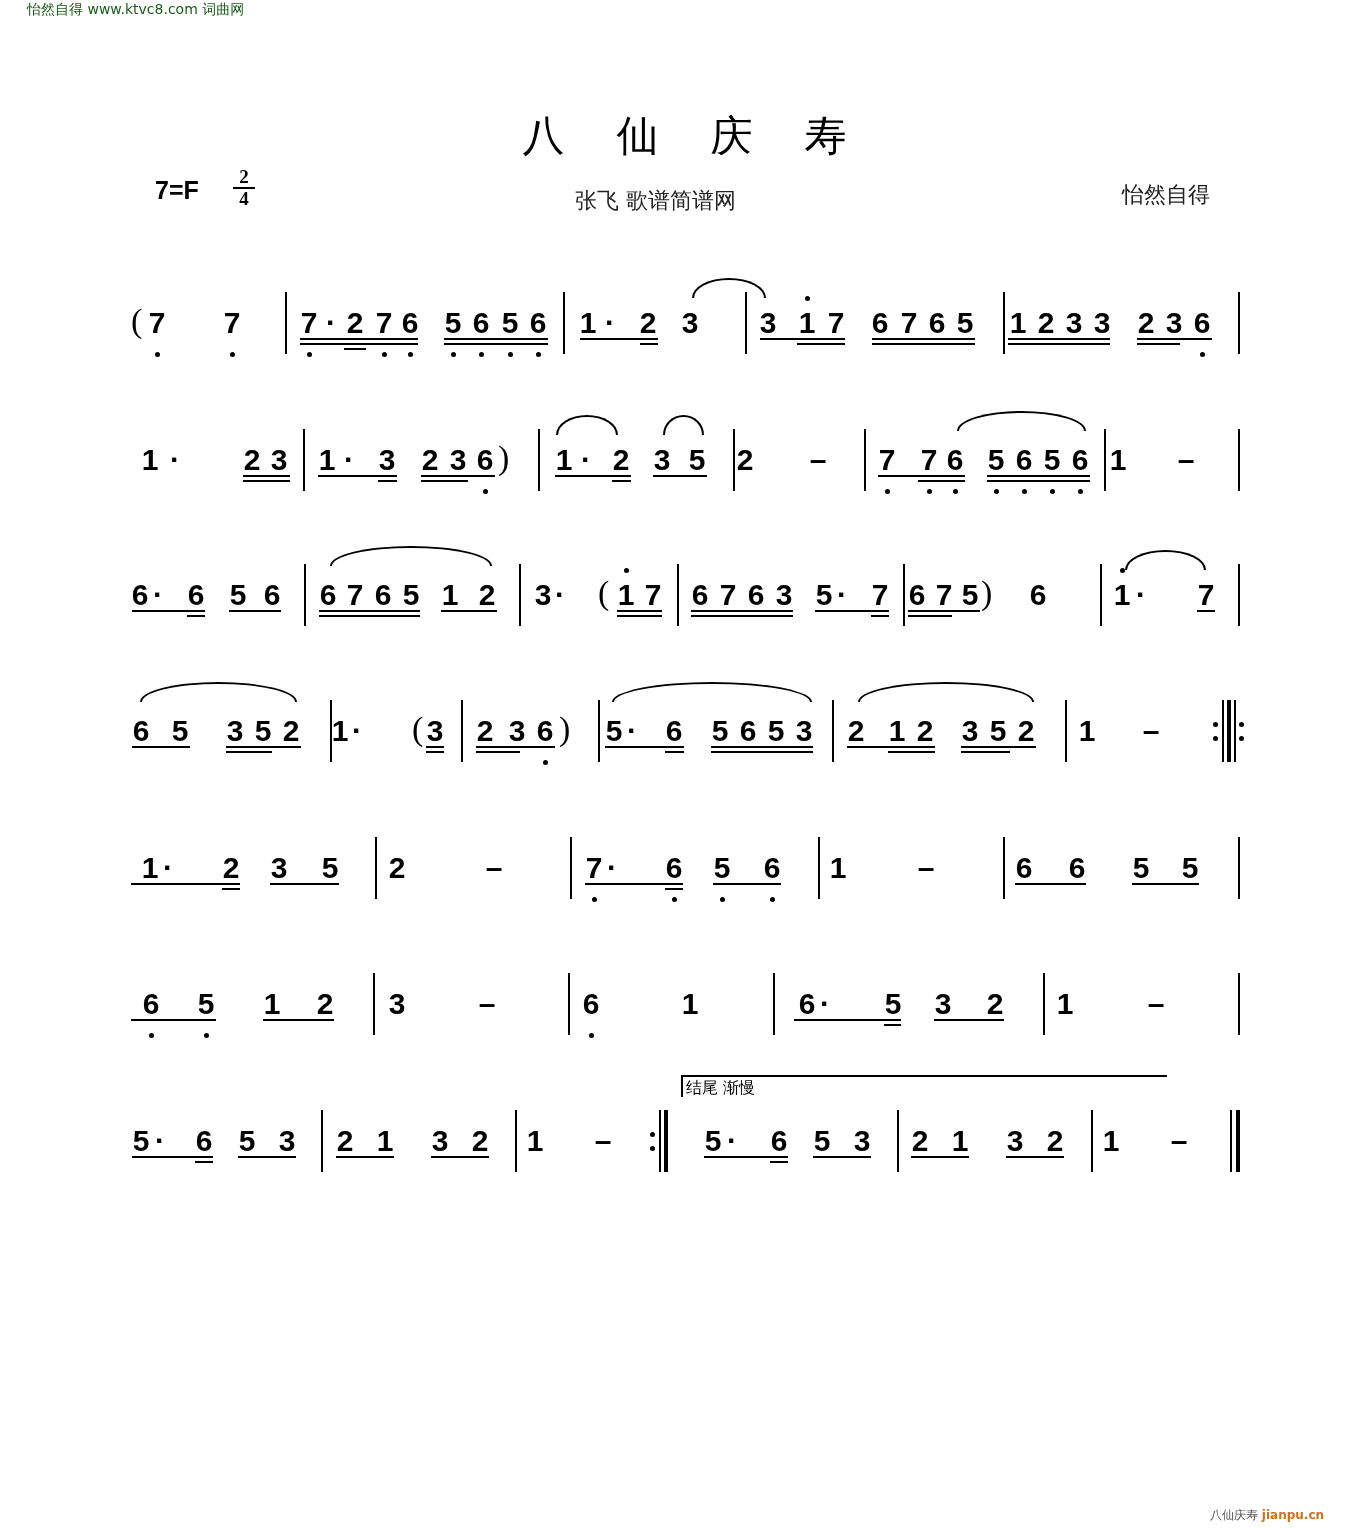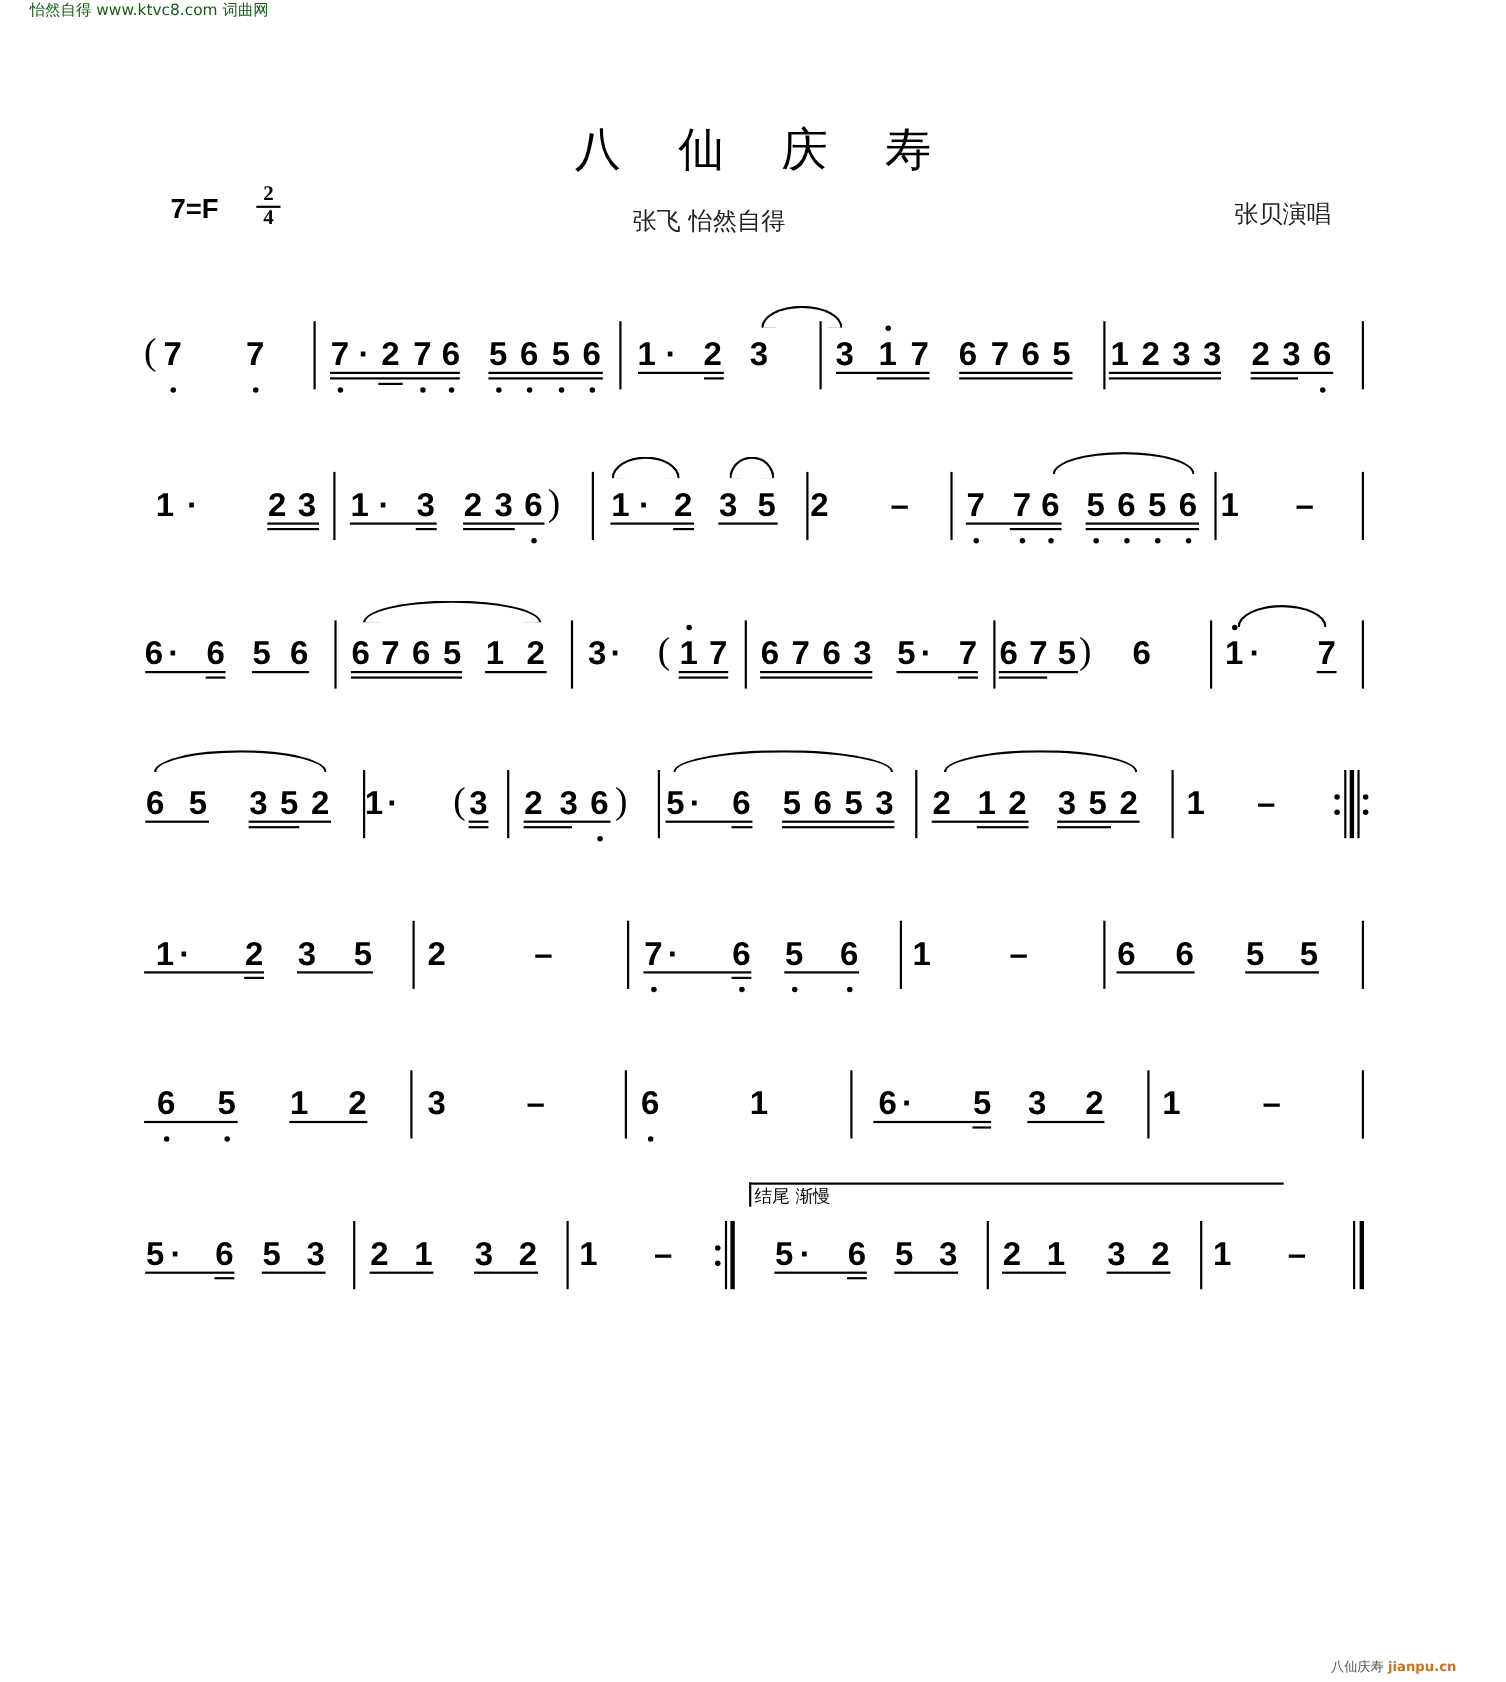--- a/index.html
+++ b/index.html
@@ -29,22 +29,22 @@
 <body>
 
 <div class="abs source-note">怡然自得 www.ktvc8.com 词曲网</div>
 <h1 class="abs title" style="margin:0">八仙庆寿</h1>
 <div class="abs key"><b>7=F</b></div>
 <div class="abs timesig">
   <span>2</span>
   <span class="bar"></span>
   <span>4</span>
 </div>
-<div class="abs singers">张飞 怡然自得</div>
-<div class="abs mood">张贝演唱</div>
+<div class="abs singers">张飞 歌谱简谱网</div>
+<div class="abs mood">怡然自得</div>
 
 <div id="score">
     <div class="par" style="left: 131px; top: 304px;">(</div>
     <div class="n" style="left: 157px; top: 308px;">7</div>
     <div class="dot" style="left: 155px; top: 352px;"></div>
     <div class="n" style="left: 232px; top: 308px;">7</div>
     <div class="dot" style="left: 230px; top: 352px;"></div>
     <div class="n" style="left: 309px; top: 308px;">7</div>
     <div class="dot" style="left: 307px; top: 352px;"></div>
     <div class="n" style="left: 331px; top: 308px;">·</div>

